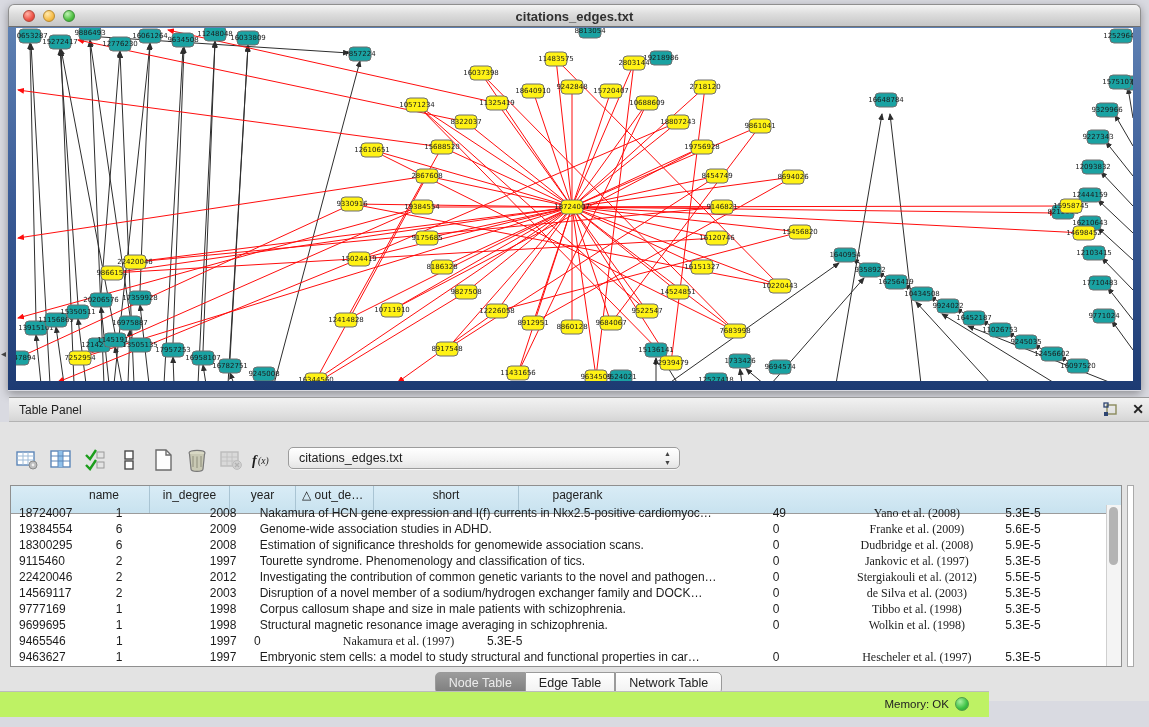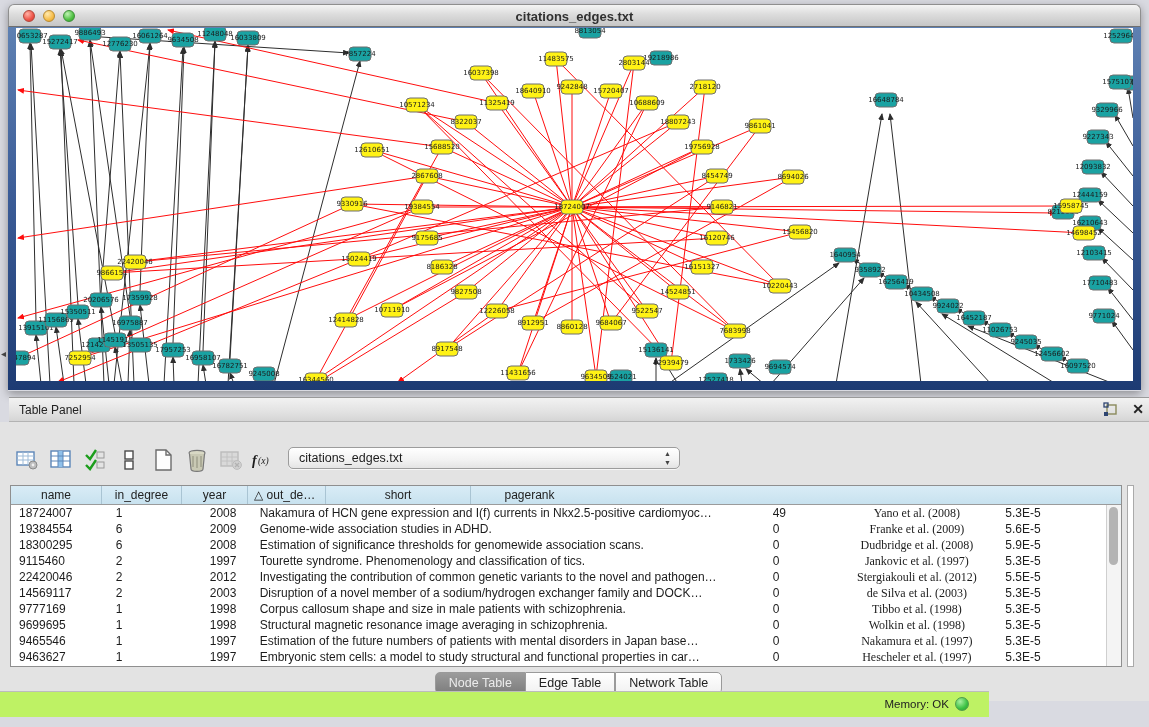--- a/index.html
+++ b/index.html
@@ -38,21 +38,21 @@
 
   .toolbar{position:absolute;left:10px;top:22px;height:32px;display:flex;align-items:center;}
   .tbtn{width:34px;height:30px;border:none;background:transparent;display:flex;align-items:center;justify-content:center;padding:0;}
   .tbtn svg{display:block;}
   .combo{position:absolute;left:278px;top:3px;width:392px;height:22px;box-sizing:border-box;border:1px solid #9c9c9c;border-radius:5px;
     background:linear-gradient(180deg,#ffffff 0%,#f2f2f2 60%,#e4e4e4 100%);box-shadow:0 1px 0 rgba(255,255,255,.7);}
   .combo .cval{position:absolute;left:10px;top:3px;font-size:12.5px;color:#1c1c1c;}
   .combo .stepper{position:absolute;right:8px;top:1px;font-size:7px;color:#444;line-height:9px;text-align:center;}
 
   .tablewrap{position:absolute;left:10px;top:63px;width:1112px;height:182px;background:#fff;border:1px solid #8f8f8f;box-sizing:border-box;}
-  .thead{display:flex;height:19px;background:linear-gradient(180deg,#d9ecf6 0%,#c8e2ef 100%);border-bottom:1px solid #9b9b9b;box-sizing:border-box;}
+  .thead{display:flex;height:28px;background:linear-gradient(180deg,#d9ecf6 0%,#c8e2ef 100%);border-bottom:1px solid #9b9b9b;box-sizing:border-box;padding-left:48px;}
   .th{font-size:12px;color:#222;text-align:center;line-height:18px;border-right:1px solid #a9c4d3;box-sizing:border-box;
       overflow:hidden;white-space:nowrap;}
   .th.sorted{text-align:left;padding-left:6px;}
   .rows{position:absolute;left:0;top:19px;right:15px;bottom:0;overflow:hidden;}
   .trow{display:flex;height:16px;}
   .td{font-size:12px;color:#1c1c1c;line-height:16px;white-space:nowrap;overflow:hidden;box-sizing:border-box;}
   .c0{width:91px;padding-left:8px;}
   .c1{width:80px;padding-left:14px;}
   .c2{width:66px;padding-left:28px;}
   .c3{width:520px;padding-left:12px;}
@@ -822,21 +822,20 @@
             <div class="td c2">1998</div>
             <div class="td c3">Structural magnetic resonance image averaging in schizophrenia.</div>
             <div class="td c4">0</div>
             <div class="td c5">Wolkin et al. (1998)</div>
             <div class="td c6">5.3E-5</div>
           </div>
           <div class="trow">
             <div class="td c0">9465546</div>
             <div class="td c1">1</div>
             <div class="td c2">1997</div>
-            <div class="td c3">Estimation of the future numbers of patients with mental disorders in Japan base…</div>
             <div class="td c4">0</div>
             <div class="td c5">Nakamura et al. (1997)</div>
             <div class="td c6">5.3E-5</div>
           </div>
           <div class="trow">
             <div class="td c0">9463627</div>
             <div class="td c1">1</div>
             <div class="td c2">1997</div>
             <div class="td c3">Embryonic stem cells: a model to study structural and functional properties in car…</div>
             <div class="td c4">0</div>

